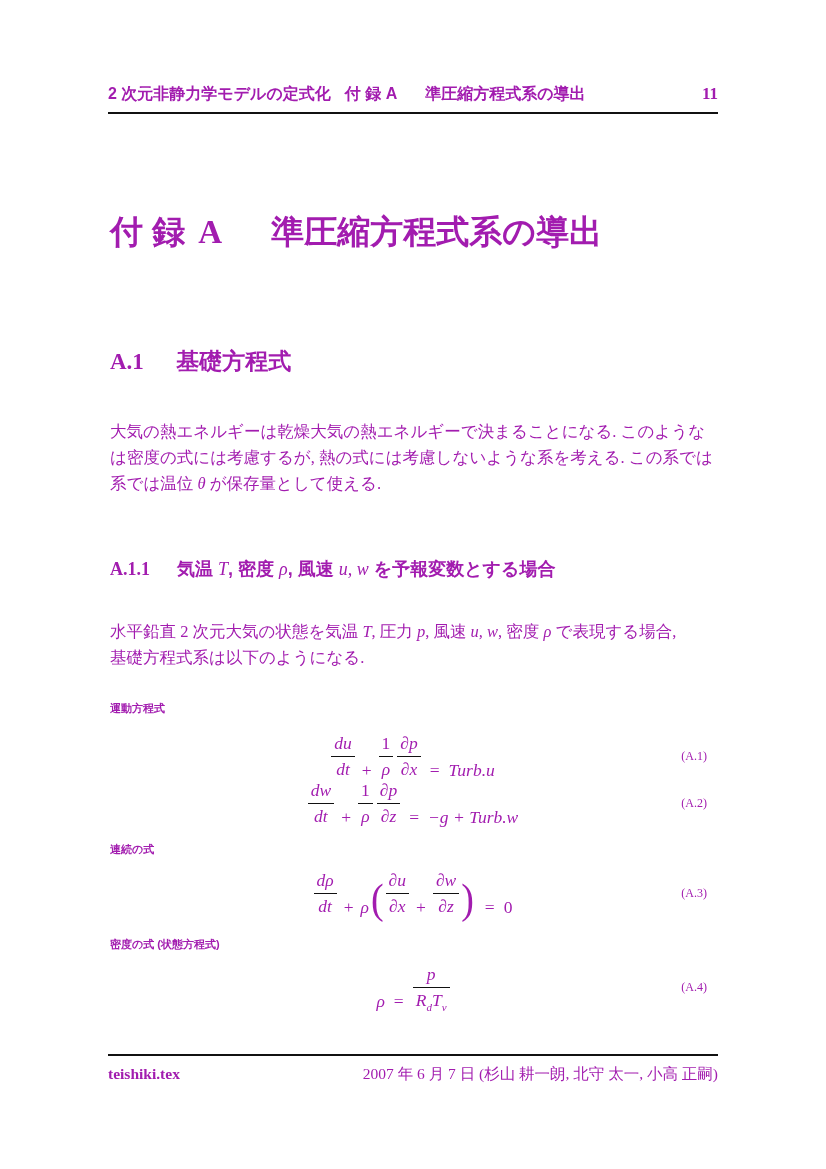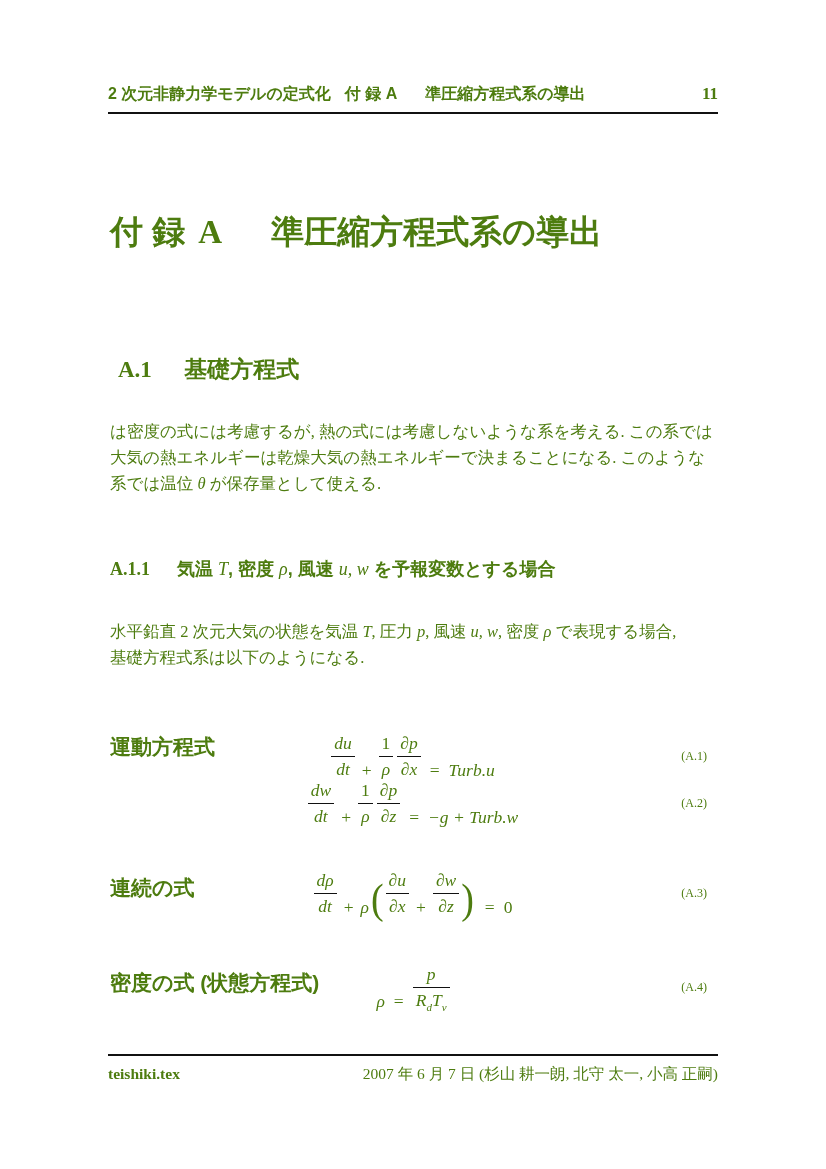--- a/index.html
+++ b/index.html
@@ -1,21 +1,21 @@
 <!DOCTYPE html>
 <html><head>
 <meta charset="utf-8">
 <style>
   html, body { margin: 0; padding: 0; background: #ffffff; }
   .page {
     position: relative;
     width: 826px;
     height: 1169px;
     background: #ffffff;
-    color: #4d7c0f;
+    color: #a21caf;
     font-family: "Liberation Serif", "DejaVu Serif", serif;
     overflow: hidden;
   }
   .jp-sans { font-family: "Liberation Sans", "DejaVu Sans", sans-serif; }
   .serif { font-family: "Liberation Serif", "DejaVu Serif", serif; }
 
   
   .runninghead {
     position: absolute; left: 108px; top: 84px; width: 610px;
     display: flex; align-items: baseline;
@@ -30,21 +30,21 @@
   
   .chapter-title {
     position: absolute; left: 110px; top: 210px; margin: 0;
     font-size: 33px; font-weight: 700; line-height: 1.35; white-space: nowrap;
   }
   .chapter-title .label-latin { font-family: "Liberation Serif", "DejaVu Serif", serif; margin-left: 4px; }
   .chapter-title .title-text { margin-left: 40px; }
 
   
   .section-h {
-    position: absolute; left: 110px; top: 346px; margin: 8px;
+    position: absolute; left: 110px; top: 346px; margin: 0;
     font-size: 23px; font-weight: 700; line-height: 1.35; white-space: nowrap;
   }
   .section-h .sec-num { font-family: "Liberation Serif", "DejaVu Serif", serif; }
   .section-h .sec-title { margin-left: 26px; }
 
   
   .para { position: absolute; left: 110px; width: 616px; font-size: 16.5px; }
   .para .pline { line-height: 26px; white-space: nowrap; }
   .para1 { top: 419px; }
   .para2 { top: 619px; }
@@ -55,21 +55,21 @@
     position: absolute; left: 110px; top: 556px; margin: 0;
     font-size: 18px; font-weight: 700; line-height: 1.45; white-space: nowrap; text-align: right;
   }
   .subsection-h .ssec-num { font-family: "Liberation Serif", "DejaVu Serif", serif; }
   .subsection-h .ssec-body { margin-left: 22px; }
   .mvar-h { font-style: italic; font-weight: 400; font-family: "Liberation Serif", "DejaVu Serif", serif; }
 
   
   .eq-label {
     position: absolute; left: 110px;
-    font-size: 21px; font-weight: 600; white-space: nowrap; margin-top: 32px;
+    font-size: 11px; font-weight: 600; white-space: nowrap;
   }
   .lab1 { top: 701px; }
   .lab2 { top: 842px; }
   .lab3 { top: 937px; }
 
   
   .eq-row {
     position: absolute; left: 108px; width: 610px;
     display: flex; justify-content: center; align-items: center;
   }
@@ -127,22 +127,22 @@
     <span class="label-latin">A</span>
     <span class="title-text">準圧縮方程式系の導出</span>
   </h1>
 
   <h2 class="section-h jp-sans">
     <span class="sec-num">A.1</span>
     <span class="sec-title">基礎方程式</span>
   </h2>
 
   <div class="para para1">
+    <div class="pline">大気の熱エネルギーは乾燥大気の熱エネルギーで決まることになる. このような</div>
     <div class="pline">は密度の式には考慮するが, 熱の式には考慮しないような系を考える. この系では</div>
-    <div class="pline">大気の熱エネルギーは乾燥大気の熱エネルギーで決まることになる. このような</div>
     <div class="pline">
       <span>系では温位 </span><span class="mvar">θ</span><span> が保存量として使える.</span>
     </div>
   </div>
 
   <h3 class="subsection-h jp-sans">
     <span class="ssec-num">A.1.1</span>
     <span class="ssec-body">
       <span>気温 </span><span class="mvar-h">T</span><span>, 密度 </span><span class="mvar-h">ρ</span><span>, 風速 </span><span class="mvar-h">u, w</span><span> を予報変数とする場合</span>
     </span>

